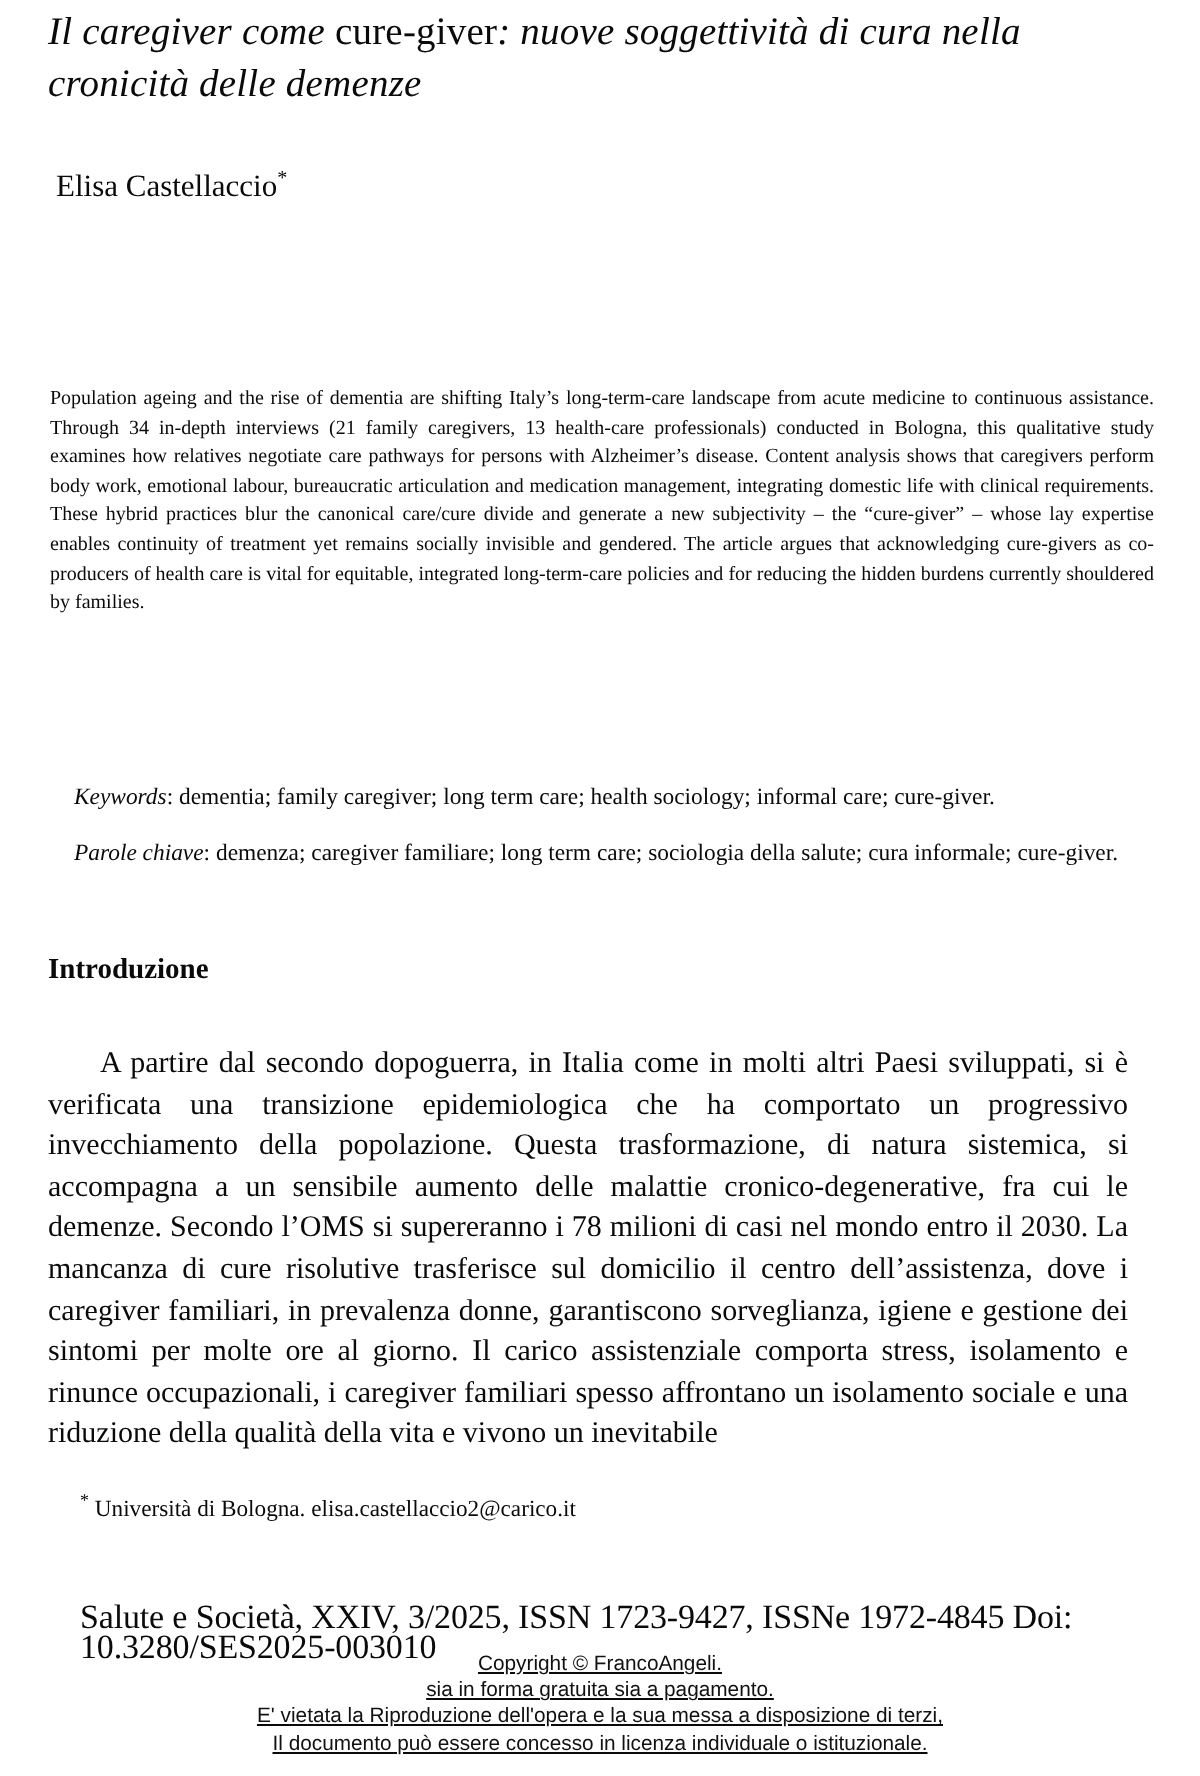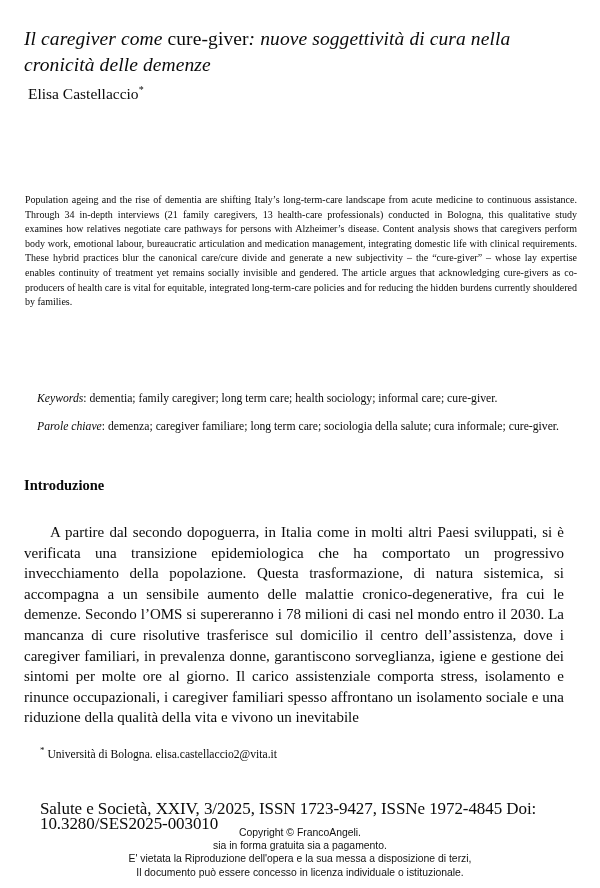--- a/index.html
+++ b/index.html
@@ -20,21 +20,21 @@
     position: relative;
     width: 600px;
     height: 888px;
     box-sizing: border-box;
   }
 
   
   .title-block {
     position: absolute;
     left: 24px;
-    top: 26px;
+    top: 4px;
     width: 552px;
   }
   .title {
     font-size: 19.5px;
     line-height: 26px;
     font-style: italic;
     font-weight: normal;
     margin: 0;
     letter-spacing: 0.1px;
   }
@@ -156,20 +156,21 @@
   }
 
   
   .copyright-block {
     position: absolute;
     left: 0;
     top: 826px;
     width: 600px;
     text-align: center;
     font-family: "Liberation Sans", "DejaVu Sans", sans-serif;
+    text-decoration: underline;
   }
   .copyright-line {
     font-size: 10.4px;
     line-height: 13.2px;
     margin: 0;
     color: #111111;
   }
 </style>
 </head>
 <body>
@@ -193,21 +194,21 @@
     <p class="kw-line"><span class="lab">Parole chiave</span><span>: </span><span>demenza; caregiver familiare; long term care; sociologia della salute; cura informale; cure-giver.</span></p>
   </div>
 
   <h2 class="section-heading">Introduzione</h2>
 
   <div class="body-block">
     <p class="body-par">A partire dal secondo dopoguerra, in Italia come in molti altri Paesi sviluppati, si è verificata una transizione epidemiologica che ha comportato un progressivo invecchiamento della popolazione. Questa trasformazione, di natura sistemica, si accompagna a un sensibile aumento delle malattie cronico-degenerative, fra cui le demenze. Secondo l’OMS si supereranno i 78 milioni di casi nel mondo entro il 2030. La mancanza di cure risolutive trasferisce sul domicilio il centro dell’assistenza, dove i caregiver familiari, in prevalenza donne, garantiscono sorveglianza, igiene e gestione dei sintomi per molte ore al giorno. Il carico assistenziale comporta stress, isolamento e rinunce occupazionali, i caregiver familiari spesso affrontano un isolamento sociale e una riduzione della qualità della vita e vivono un inevitabile</p>
   </div>
 
   <div class="footnote-block">
-    <p class="footnote"><sup>*</sup> <span>Università di Bologna. elisa.castellaccio2@vita.it</span></p>
+    <p class="footnote"><sup>*</sup> <span>Università di Bologna. elisa.castellaccio2@carico.it</span></p>
   </div>
 
   <div class="journal-block">
     <p class="journal-line">Salute e Società, XXIV, 3/2025, ISSN 1723-9427, ISSNe 1972-4845 Doi: 10.3280/SES2025-003010</p>
   </div>
 
   <div class="copyright-block">
     <p class="copyright-line">Copyright © FrancoAngeli.</p>
     <p class="copyright-line">sia in forma gratuita sia a pagamento.</p>
     <p class="copyright-line">E' vietata la Riproduzione dell'opera e la sua messa a disposizione di terzi,</p>

